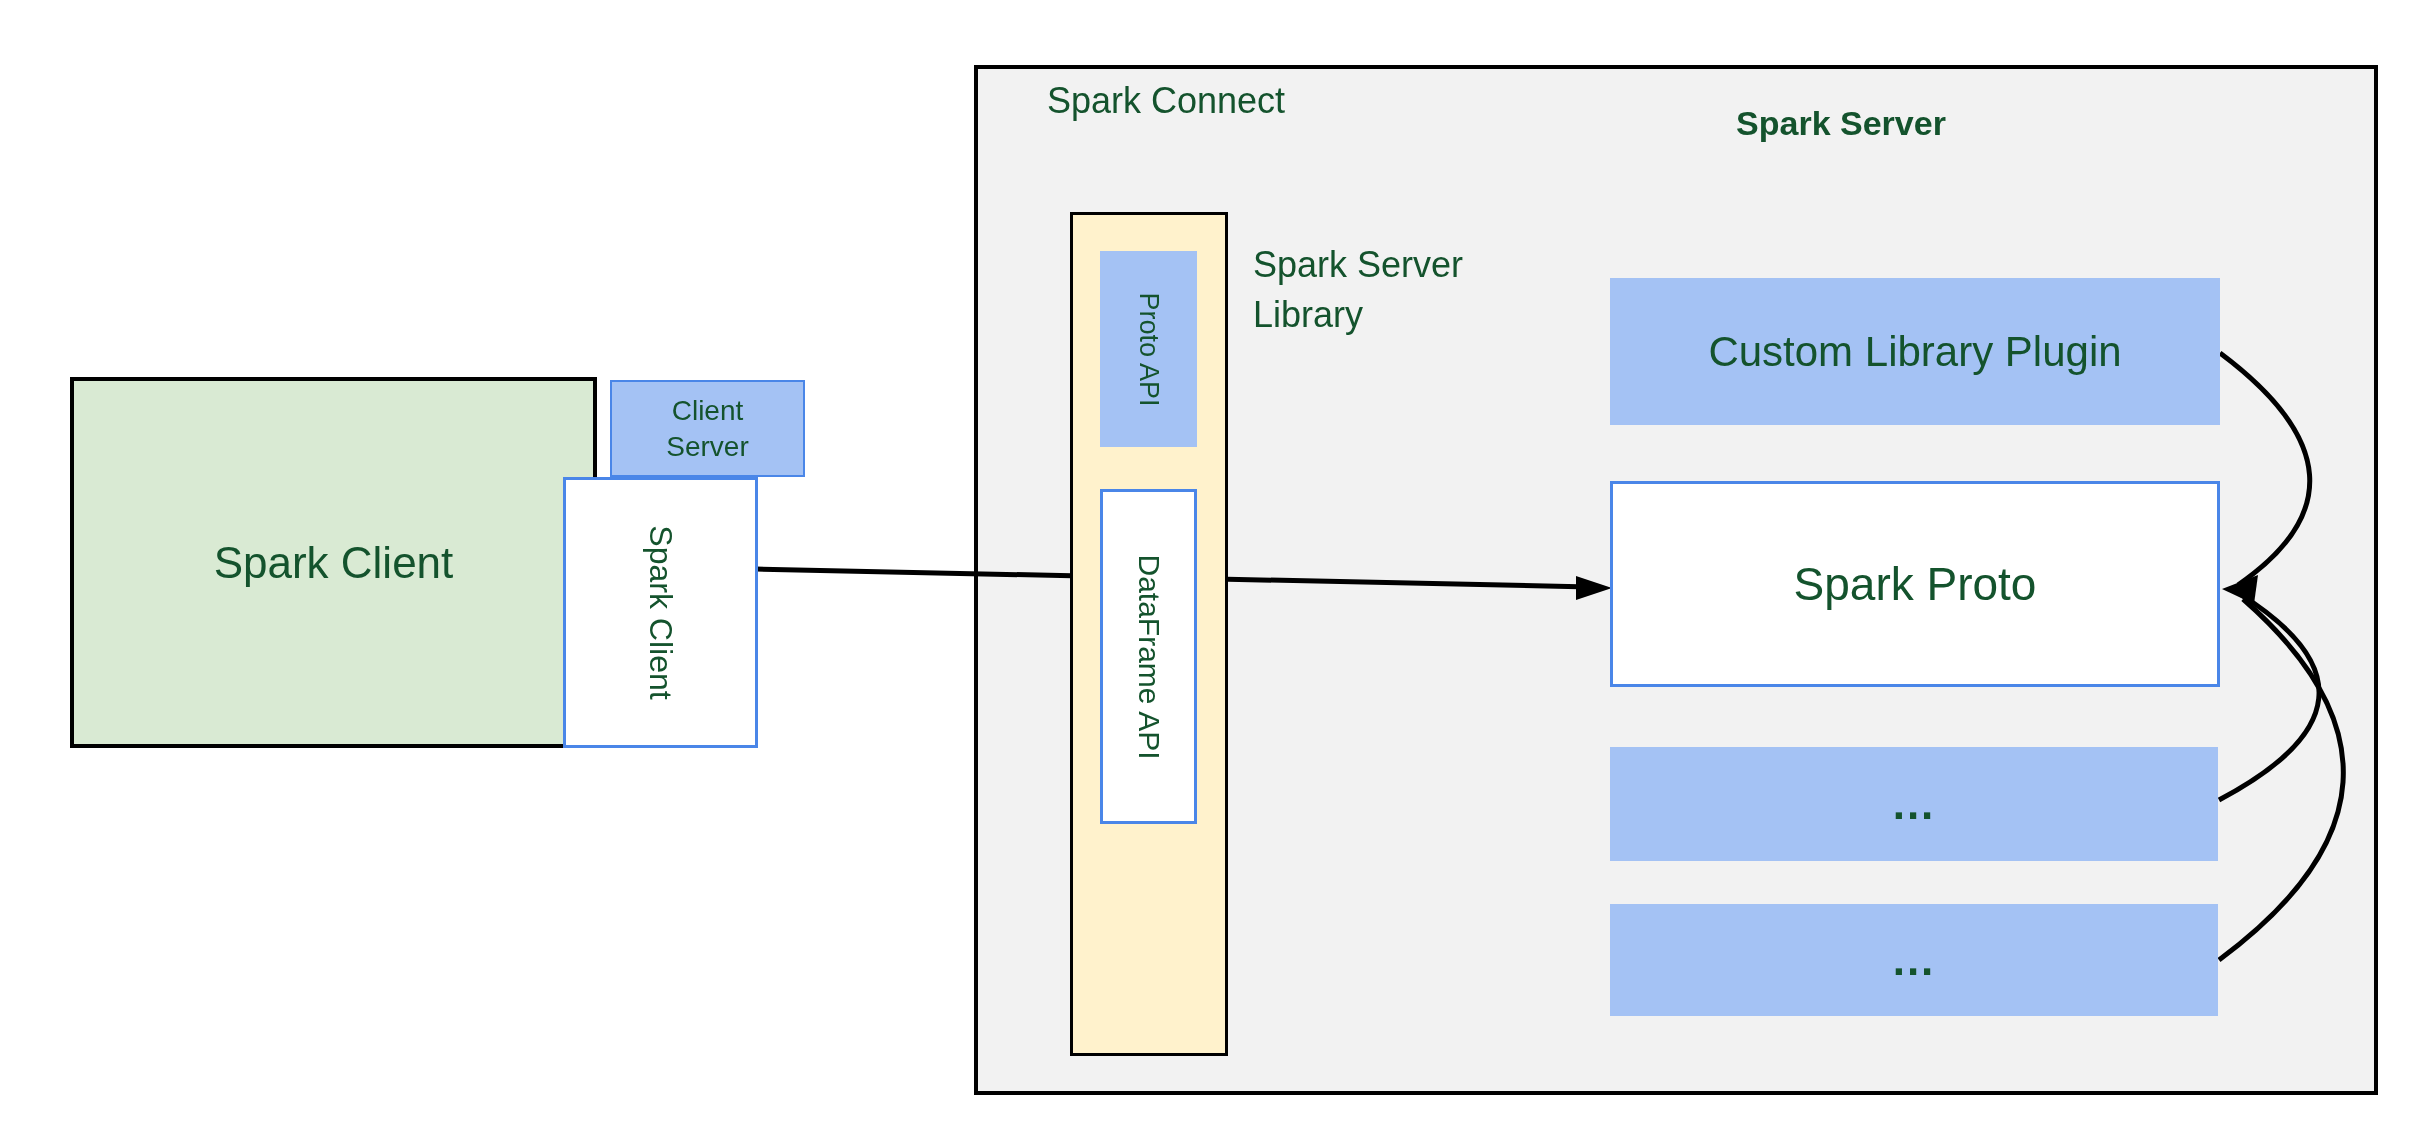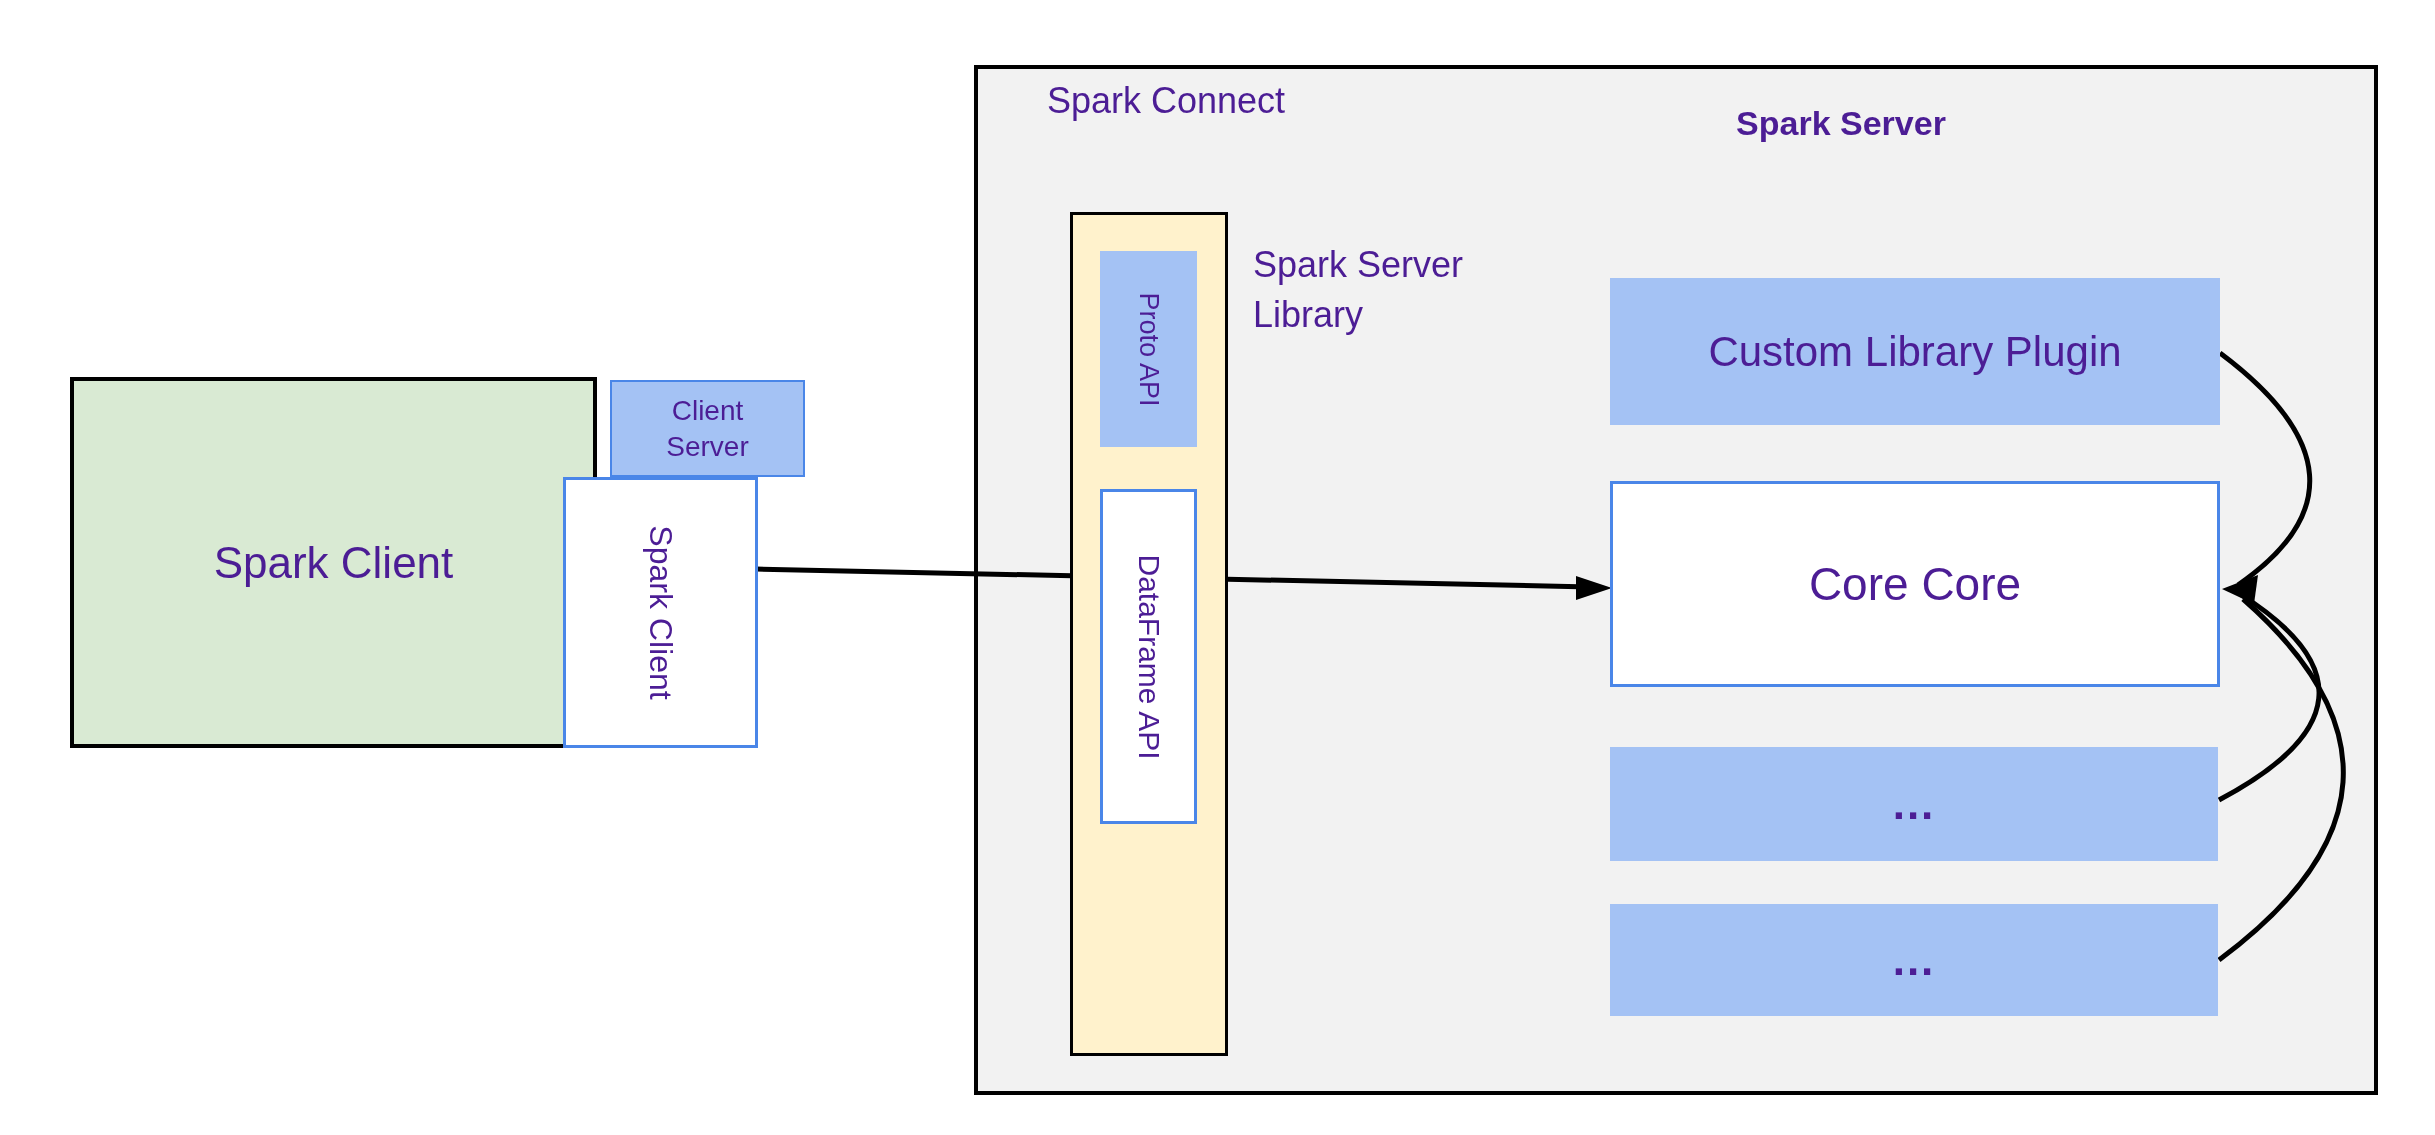--- a/index.html
+++ b/index.html
@@ -4,21 +4,21 @@
 <style>
   html, body { margin: 0; padding: 0; background: #ffffff; }
   * { box-sizing: border-box; }
 
   .canvas {
     position: relative;
     width: 2435px;
     height: 1135px;
     background: #ffffff;
     font-family: "Liberation Sans", "DejaVu Sans", sans-serif;
-    color: #4c1d95;
+    color: #14532d;
     overflow: hidden;
     padding-left: 35px;
   }
 
   .abs { position: absolute; }
 
   
   .server-container {
     left: 974px; top: 65px; width: 1404px; height: 1030px;
     background: #f2f2f2;
@@ -180,21 +180,21 @@
 
   <div class="abs spark-client-box">
     <span class="vtext vtext-spark-client">Spark Client</span>
   </div>
 
   <div class="abs plugin-box">
     <span>Custom Library Plugin</span>
   </div>
 
   <div class="abs core-box">
-    <span>Core Core</span>
+    <span>Spark Proto</span>
   </div>
 
   <div class="abs more-box more-box-1">
     <span>...</span>
   </div>
 
   <div class="abs more-box more-box-2">
     <span>...</span>
   </div>
 

